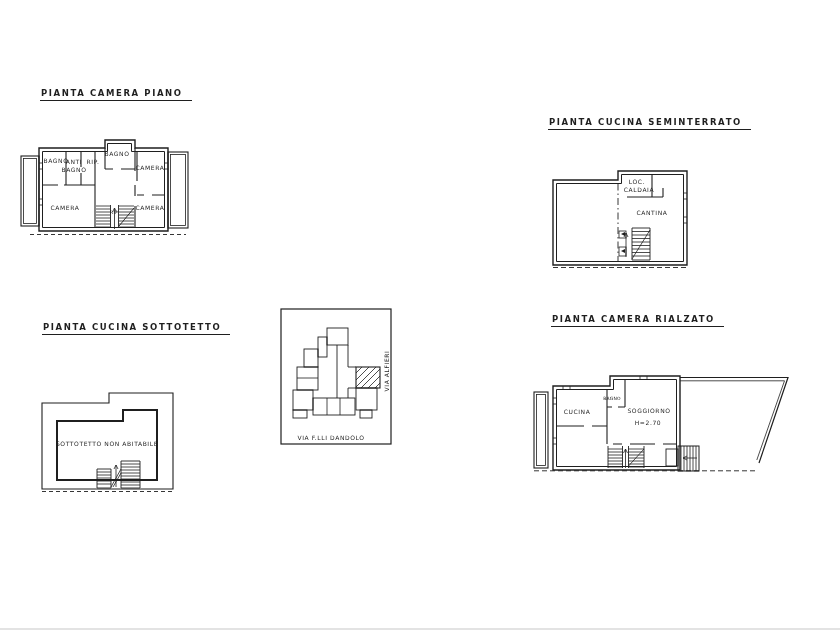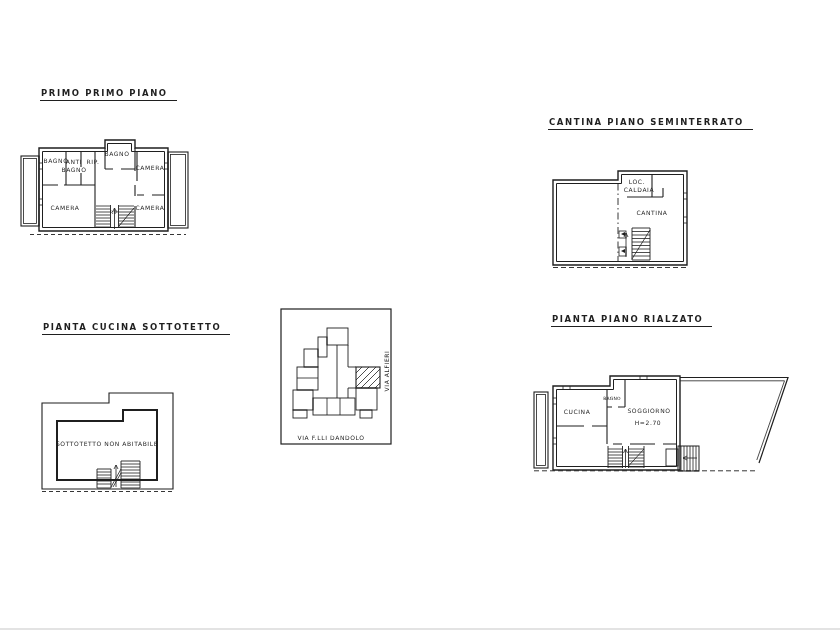--- a/index.html
+++ b/index.html
@@ -127,24 +127,24 @@
     <g>
       <rect class="w10" x="678" y="446" width="21" height="25"></rect>
       <path class="w08" d="M681,446 V471 M684,446 V471 M687,446 V471 M690,446 V471 M693,446 V471 M696,446 V471"></path>
       <path class="w08" d="M697,458 H683 M683,458 L687,456 M683,458 L687,460"></path>
       <rect class="w09" x="666" y="449" width="12" height="17"></rect>
     </g>
     <path class="w08" d="M553,398 H556.5 M553,404 H556.5 M553,438 H556.5 M553,444 H556.5 M640,376 V379.5 M647,376 V379.5 M563,386 V389.5 M570,386 V389.5"></path>
   </g>
 </svg>
 
-<div class="title" style="left:40px;top:88px">PRIMO PRIMO PIANO</div>
-<div class="title" style="left:548px;top:117px">CANTINA PIANO SEMINTERRATO</div>
+<div class="title" style="left:40px;top:88px">PIANTA CAMERA PIANO</div>
+<div class="title" style="left:548px;top:117px">PIANTA CUCINA SEMINTERRATO</div>
 <div class="title" style="left:42px;top:322px">PIANTA CUCINA SOTTOTETTO</div>
-<div class="title" style="left:551px;top:314px">PIANTA PIANO RIALZATO</div>
+<div class="title" style="left:551px;top:314px">PIANTA CAMERA RIALZATO</div>
 
 <span class="lbl" style="left:56px;top:160px">BAGNO</span>
 <span class="lbl" style="left:74px;top:161px">ANTI</span>
 <span class="lbl" style="left:74px;top:169px">BAGNO</span>
 <span class="lbl" style="left:93px;top:161px">RIP.</span>
 <span class="lbl" style="left:117px;top:153px">BAGNO</span>
 <span class="lbl" style="left:150px;top:167px">CAMERA</span>
 <span class="lbl" style="left:65px;top:207px">CAMERA</span>
 <span class="lbl" style="left:150px;top:207px">CAMERA</span>
 <span class="lbl tiny" style="left:114px;top:212px">RIP</span>

